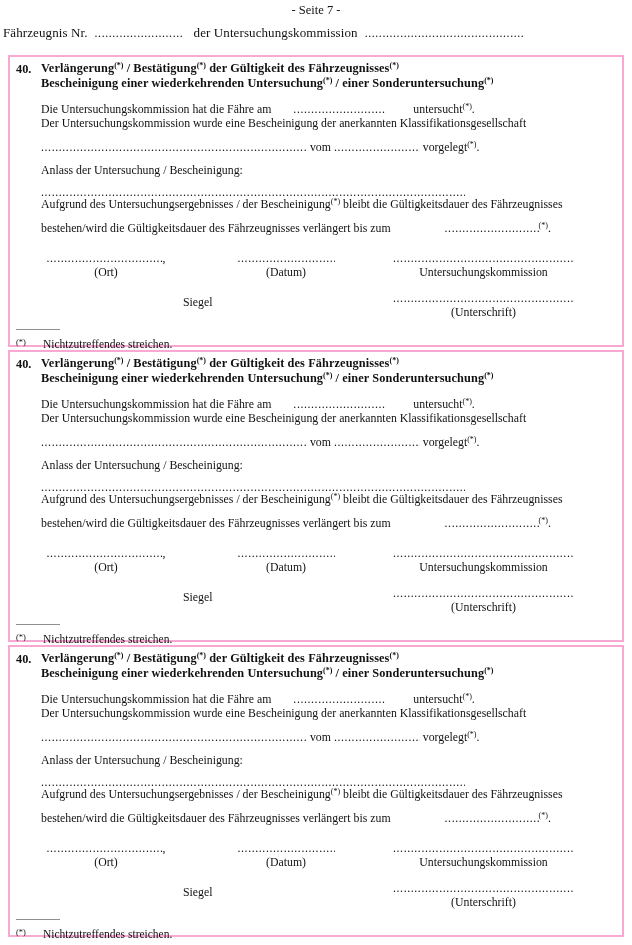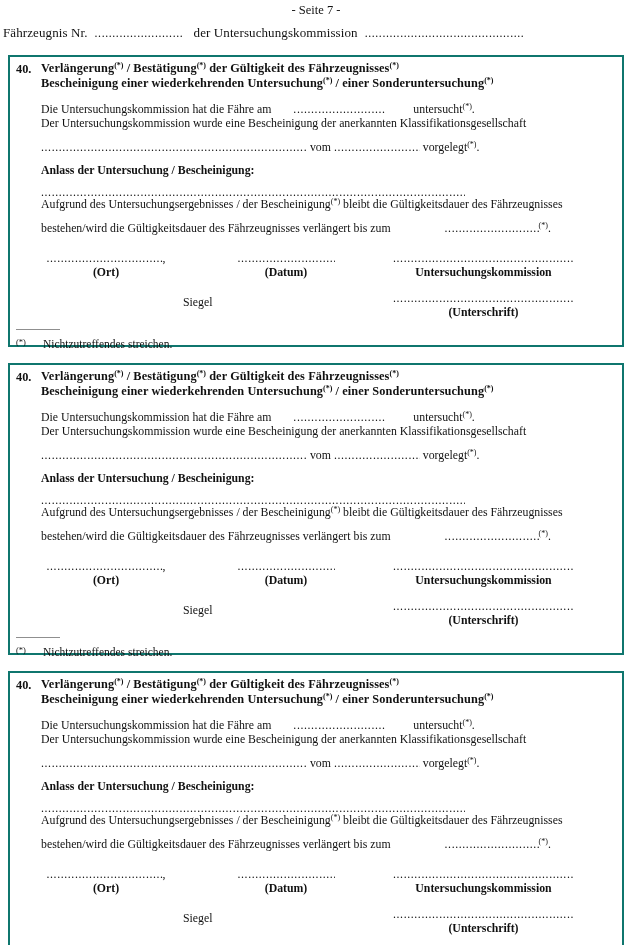--- a/index.html
+++ b/index.html
@@ -30,48 +30,48 @@
   .d-anlass    { width: 424px; }
   .d-biszum-date { width: 94px; margin-left: 54px; }
   .d-ort       { width: 116px; }
   .d-datum     { width: 97px; }
   .d-komm      { width: 181px; }
   .d-unterschrift { width: 181px; }
 
   
   .section {
     position: relative;
-    border: 2px solid #0f766e;
-    margin-bottom: 16px;
+    border: 2px solid #f9a8d4;
+    margin-bottom: 3px;
     padding: 4px 8px 5px 31px;
     height: 292px;
   }
   .sec-number {
     position: absolute; left: 6px; top: 5px;
     font-weight: bold; font-size: 12.3px;
   }
   .t-line { font-weight: bold; font-size: 12.3px; line-height: 15px; letter-spacing: 0.1px; }
   .sec-title { margin-bottom: 11px; }
 
   .line { font-size: 11.8px; line-height: 14px; white-space: nowrap; }
   .sp-a { margin-top: 10px; }
-  .sp-b { margin-top: 9px; font-weight: bold; }
+  .sp-b { margin-top: 9px; }
   .sp-c { margin-top: 8px; }
   .dots-line { line-height: 12px; height: 12px; }
 
   sup { font-size: 8px; vertical-align: 4px; line-height: 0; letter-spacing: 0; }
 
   
   .sig-row { position: relative; height: 30px; margin-top: 16px; font-size: 11.8px; }
   .sig-col { position: absolute; top: 0; text-align: center; }
   .c1 { left: -2px;  width: 134px; }
   .c2 { left: 190px; width: 110px; }
   .c3 { left: 350px; width: 185px; }
   .sig-dots-line { height: 14px; line-height: 14px; white-space: nowrap; }
-  .sig-label { line-height: 14px; font-weight: bold; }
+  .sig-label { line-height: 14px; }
 
   .siegel-row { position: relative; height: 44px; font-size: 11.8px; }
   .siegel { position: absolute; left: 142px; top: 14px; }
   .c3u { position: absolute; left: 350px; top: 10px; width: 185px; text-align: center; }
 
   
   .foot-rule { width: 44px; border-top: 1px solid #8f8f8f; margin: 4px 0 3px -25px; }
   .footnote { font-size: 11.5px; line-height: 19px; margin-left: -25px; white-space: nowrap; }
   .fn-marker { font-size: 8.5px; vertical-align: 3px; }
   .fn-text { margin-left: 17px; }

